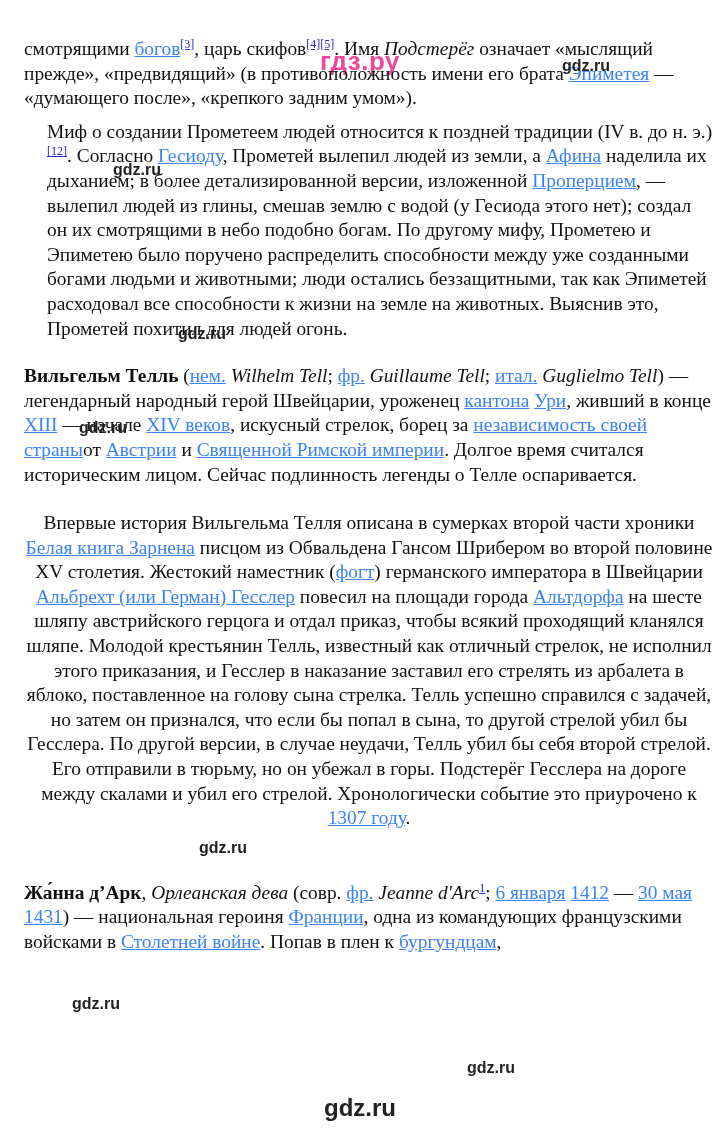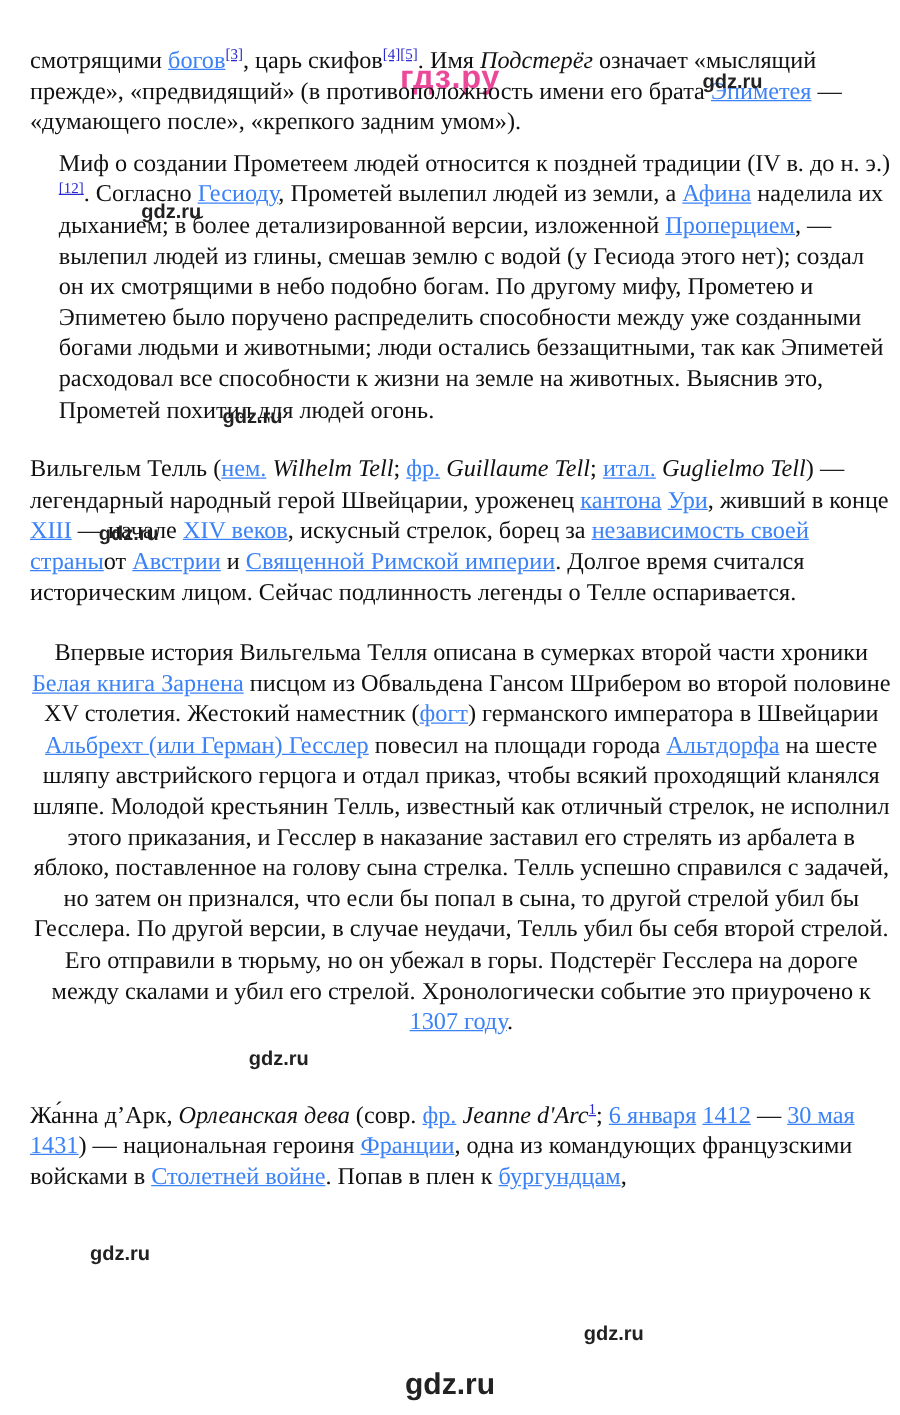--- a/index.html
+++ b/index.html
@@ -24,21 +24,21 @@
   .para { margin: 0; }
   .p1 { }
   .p2 { margin-top: 9px; margin-left: 23px; }
   .p3 { margin-top: 23px; }
   .p4 { margin-top: 24px; text-align: center; }
   .p5 { margin-top: 50px; }
   a { color: #3b82f6; text-decoration: underline; }
   sup { font-size: 12px; line-height: 0; vertical-align: 7px; }
   sup a { color: #2a2ad0; }
   i { font-style: italic; }
-  b { font-weight: normal; margin-top: 12px; }
+  b { font-weight: bold; margin-top: 12px; }
 </style>
 </head>
 <body>
 
 <div class="header-logo">гдз.ру</div>
 
 <div class="content">
 
   <p class="para p1"><span>смотрящими </span><a href="#">богов</a><sup><a href="#">[3]</a></sup><span>, царь скифов</span><sup><a href="#">[4]</a><a href="#">[5]</a></sup><span>. Имя </span><i>Подстерёг</i><span> означает «мыслящий прежде», «предвидящий» (в противоположность имени его брата </span><a href="#">Эпиметея</a><span> — «думающего после», «крепкого задним умом»).</span></p>
 

